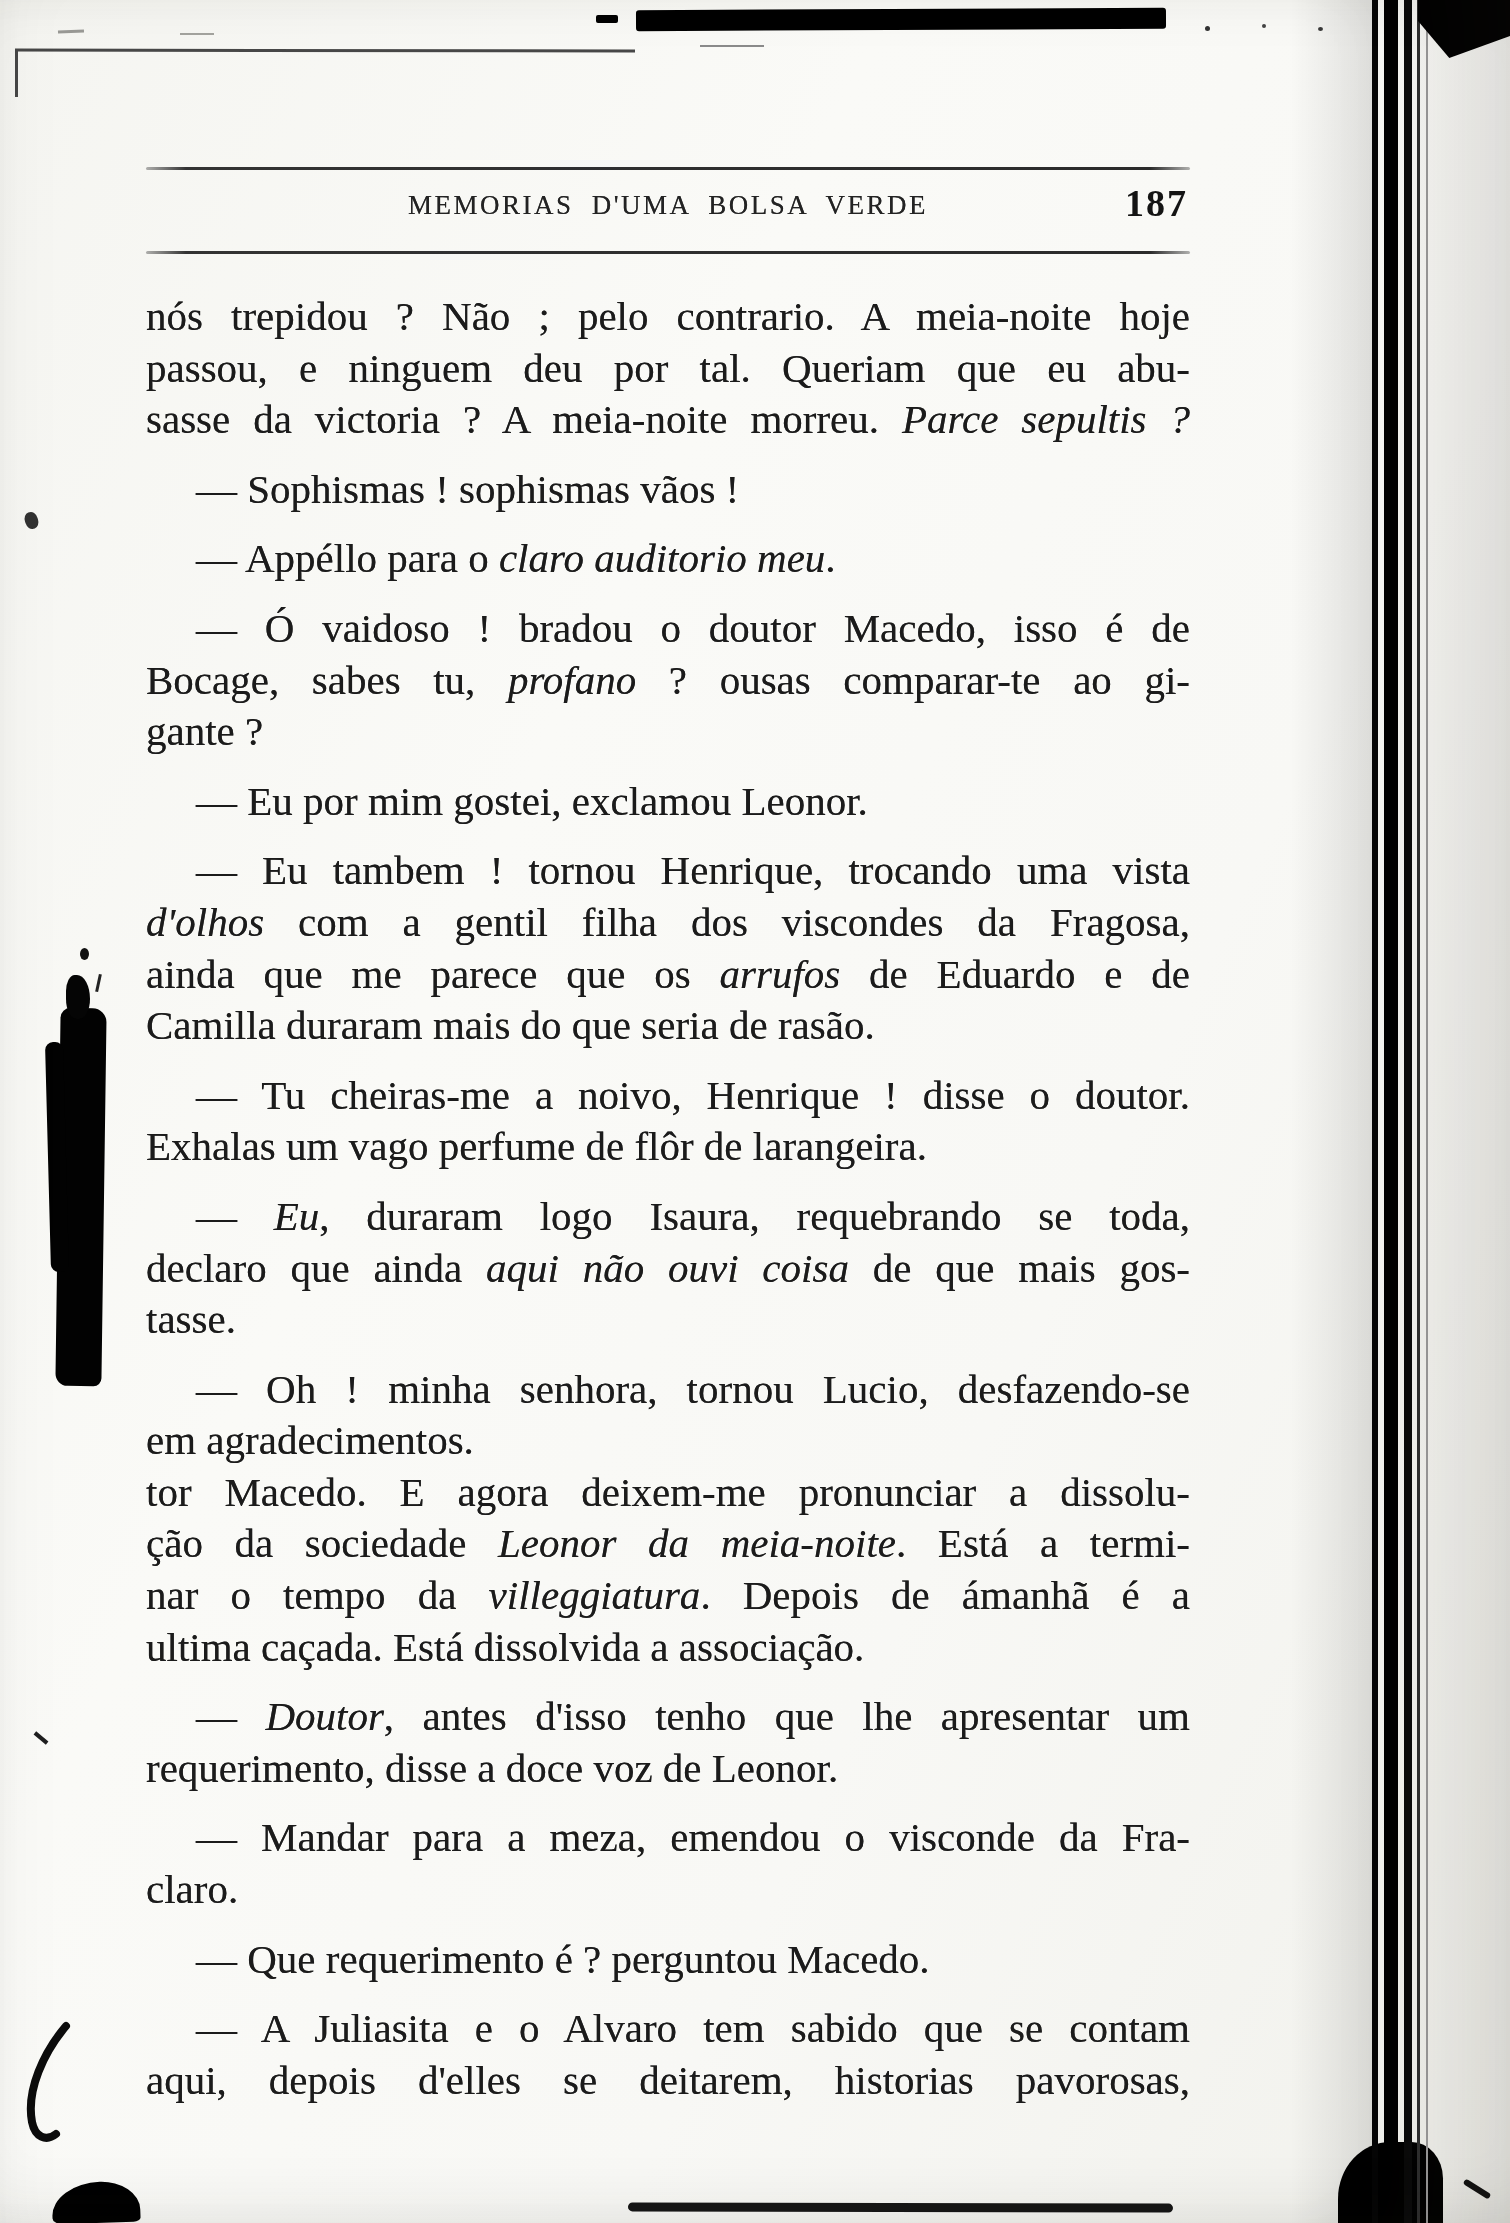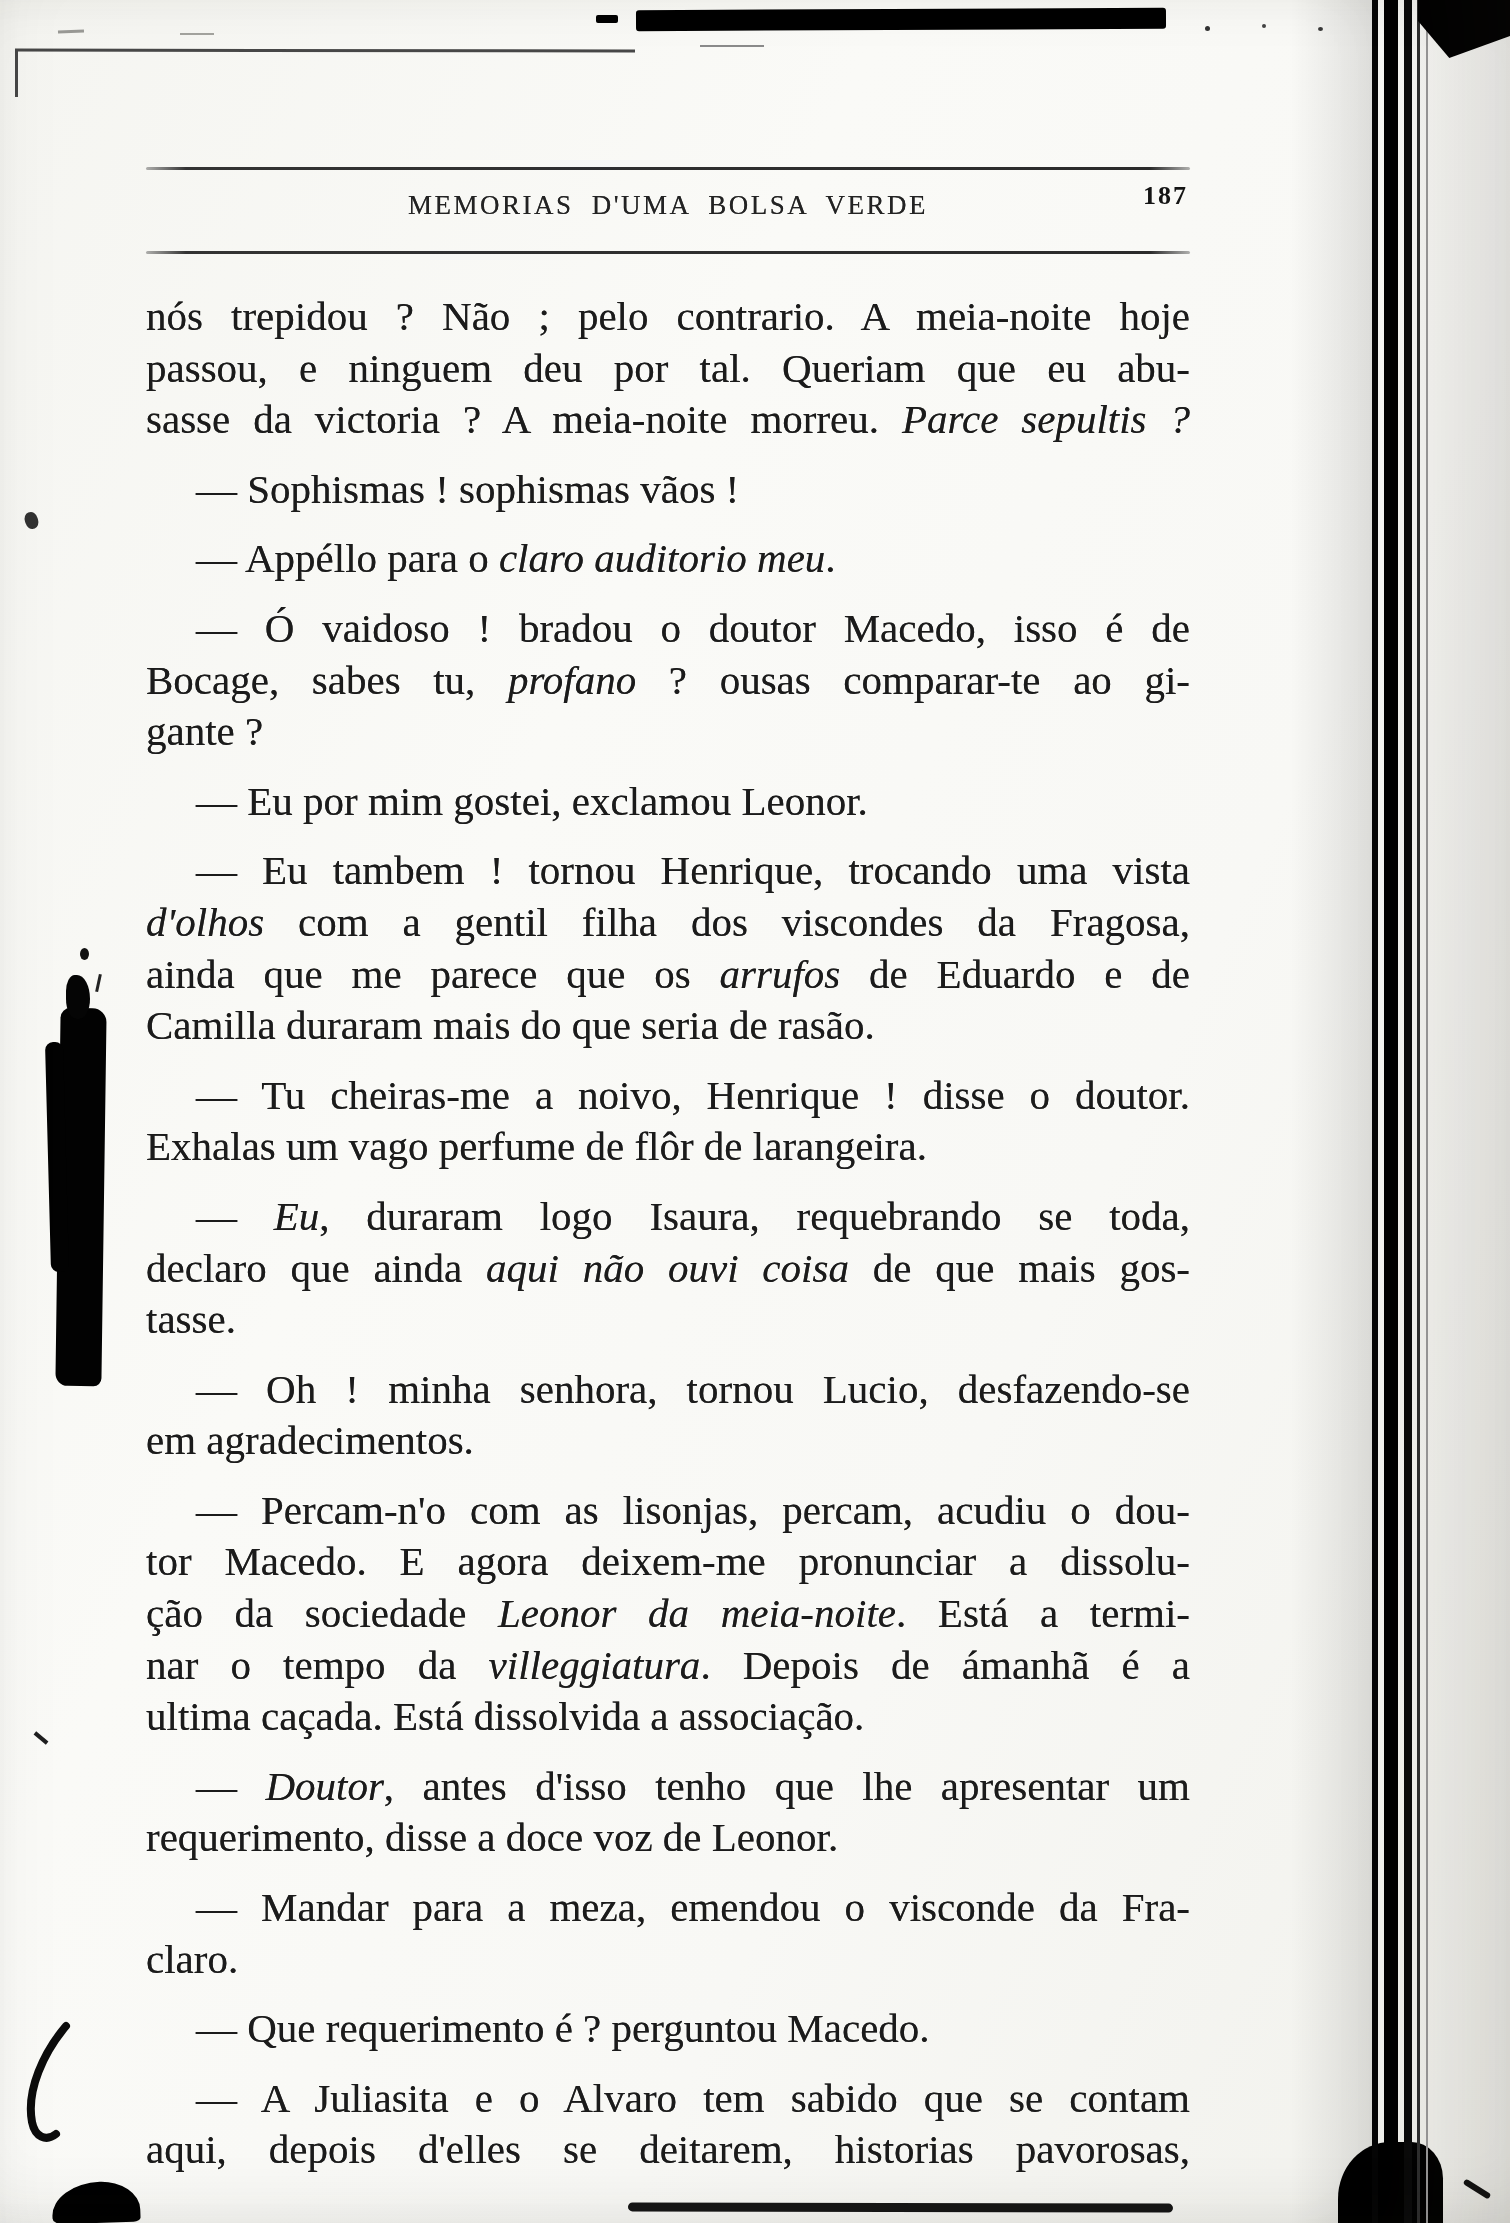--- a/index.html
+++ b/index.html
@@ -33,21 +33,21 @@
   .rule.bottom { top: 251px; }
   .header-row { position: absolute; left: 146px; top: 181px; width: 1044px; height: 54px; }
   .running-title {
     position: absolute; left: 50%; transform: translateX(-50%); top: 9px;
     font-size: 27px; letter-spacing: 2.5px; word-spacing: 9px;
     color: #232323; white-space: nowrap;
     text-shadow: 0 0 .5px rgba(20,20,20,.7);
   }
   .page-number {
     position: absolute; right: 2px; top: 0;
-    font-size: 26px; letter-spacing: 2px; color: #141414; font-weight: 600;
+    font-size: 38px; letter-spacing: 2px; color: #141414; font-weight: 600;
   }
 
   
   .body-text {
     position: absolute; left: 146px; top: 291px; width: 1044px;
     color: var(--ink, #1b1b1b); font-size: 41px; line-height: 51.6px;
     text-shadow: 0 0 .6px rgba(20,20,20,.75);
   }
   .line { min-height: 51.6px; }
   .line.justify { text-align: justify; text-align-last: justify; text-justify: inter-word; }
@@ -117,21 +117,20 @@
       <div class="line justify"><em>d'olhos</em><span> com a gentil filha dos viscondes da Fragosa,</span></div>
       <div class="line justify"><span>ainda que me parece que os </span><em>arrufos</em><span> de Eduardo e de</span></div>
       <div class="line"><span>Camilla duraram mais do que seria de rasão.</span></div>
       <div class="line justify indent"><span>— Tu cheiras-me a noivo, Henrique ! disse o doutor.</span></div>
       <div class="line"><span>Exhalas um vago perfume de flôr de larangeira.</span></div>
       <div class="line justify indent"><span>— </span><em>Eu</em><span>, duraram logo Isaura, requebrando se toda,</span></div>
       <div class="line justify"><span>declaro que ainda </span><em>aqui não ouvi coisa</em><span> de que mais gos-</span></div>
       <div class="line"><span>tasse.</span></div>
       <div class="line justify indent"><span>— Oh ! minha senhora, tornou Lucio, desfazendo-se</span></div>
       <div class="line"><span>em agradecimentos.</span></div>
-      <div class="line justify indent"><span>— Percam-n'o com as lisonjas, percam, acudiu o dou-</span></div>
       <div class="line justify"><span>tor Macedo. E agora deixem-me pronunciar a dissolu-</span></div>
       <div class="line justify"><span>ção da sociedade </span><em>Leonor da meia-noite</em><span>. Está a termi-</span></div>
       <div class="line justify"><span>nar o tempo da </span><em>villeggiatura</em><span>. Depois de ámanhã é a</span></div>
       <div class="line"><span>ultima caçada. Está dissolvida a associação.</span></div>
       <div class="line justify indent"><span>— </span><em>Doutor</em><span>, antes d'isso tenho que lhe apresentar um</span></div>
       <div class="line"><span>requerimento, disse a doce voz de Leonor.</span></div>
       <div class="line justify indent"><span>— Mandar para a meza, emendou o visconde da Fra-</span></div>
       <div class="line"><span>claro.</span></div>
       <div class="line indent"><span>— Que requerimento é ? perguntou Macedo.</span></div>
       <div class="line justify indent"><span>— A Juliasita e o Alvaro tem sabido que se contam</span></div>

